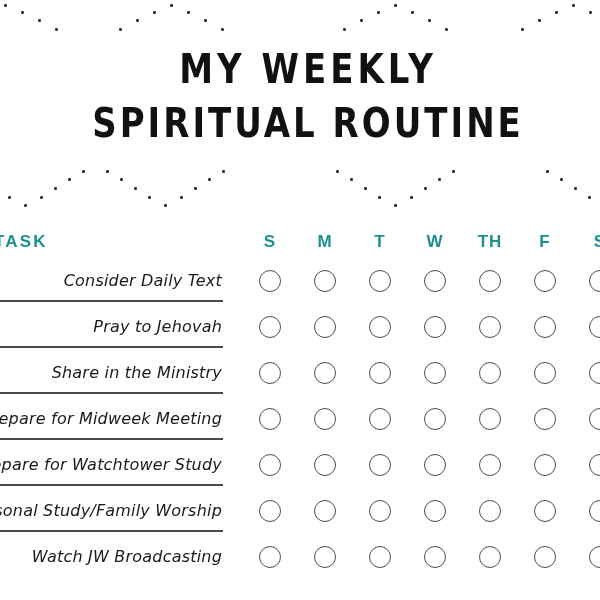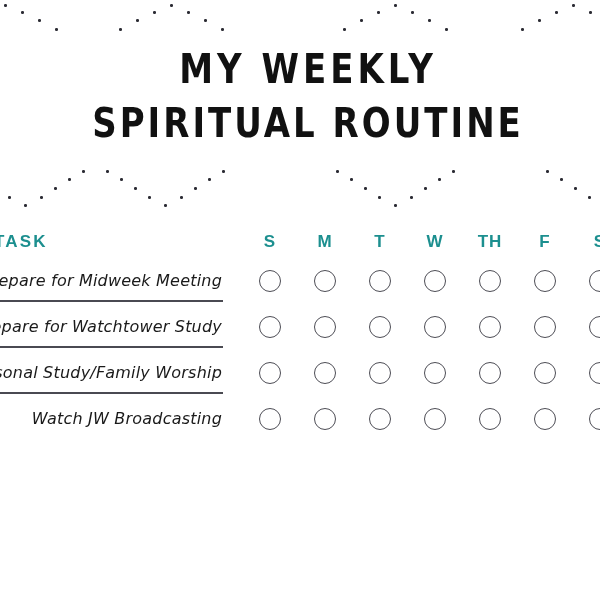--- a/index.html
+++ b/index.html
@@ -248,20 +248,53 @@
         <span class="head-day" style="left: 325px;">M</span>
         <span class="head-day" style="left: 380px;">T</span>
         <span class="head-day" style="left: 435px;">W</span>
         <span class="head-day" style="left: 490px;">TH</span>
         <span class="head-day" style="left: 545px;">F</span>
         <span class="head-day" style="left: 600px;">S</span>
       </div>
 
     <div class="rows" id="table-body">
         <div class="row">
+          <div class="row-label">Consider Daily Text</div>
+          <div class="row-rule"></div>
+          <div class="circle" style="left: 270px;"></div>
+          <div class="circle" style="left: 325px;"></div>
+          <div class="circle" style="left: 380px;"></div>
+          <div class="circle" style="left: 435px;"></div>
+          <div class="circle" style="left: 490px;"></div>
+          <div class="circle" style="left: 545px;"></div>
+          <div class="circle" style="left: 600px;"></div>
+        </div>
+        <div class="row">
+          <div class="row-label">Pray to Jehovah</div>
+          <div class="row-rule"></div>
+          <div class="circle" style="left: 270px;"></div>
+          <div class="circle" style="left: 325px;"></div>
+          <div class="circle" style="left: 380px;"></div>
+          <div class="circle" style="left: 435px;"></div>
+          <div class="circle" style="left: 490px;"></div>
+          <div class="circle" style="left: 545px;"></div>
+          <div class="circle" style="left: 600px;"></div>
+        </div>
+        <div class="row">
+          <div class="row-label">Share in the Ministry</div>
+          <div class="row-rule"></div>
+          <div class="circle" style="left: 270px;"></div>
+          <div class="circle" style="left: 325px;"></div>
+          <div class="circle" style="left: 380px;"></div>
+          <div class="circle" style="left: 435px;"></div>
+          <div class="circle" style="left: 490px;"></div>
+          <div class="circle" style="left: 545px;"></div>
+          <div class="circle" style="left: 600px;"></div>
+        </div>
+        <div class="row">
           <div class="row-label">Prepare for Midweek Meeting</div>
           <div class="row-rule"></div>
           <div class="circle" style="left: 270px;"></div>
           <div class="circle" style="left: 325px;"></div>
           <div class="circle" style="left: 380px;"></div>
           <div class="circle" style="left: 435px;"></div>
           <div class="circle" style="left: 490px;"></div>
           <div class="circle" style="left: 545px;"></div>
           <div class="circle" style="left: 600px;"></div>
         </div>

